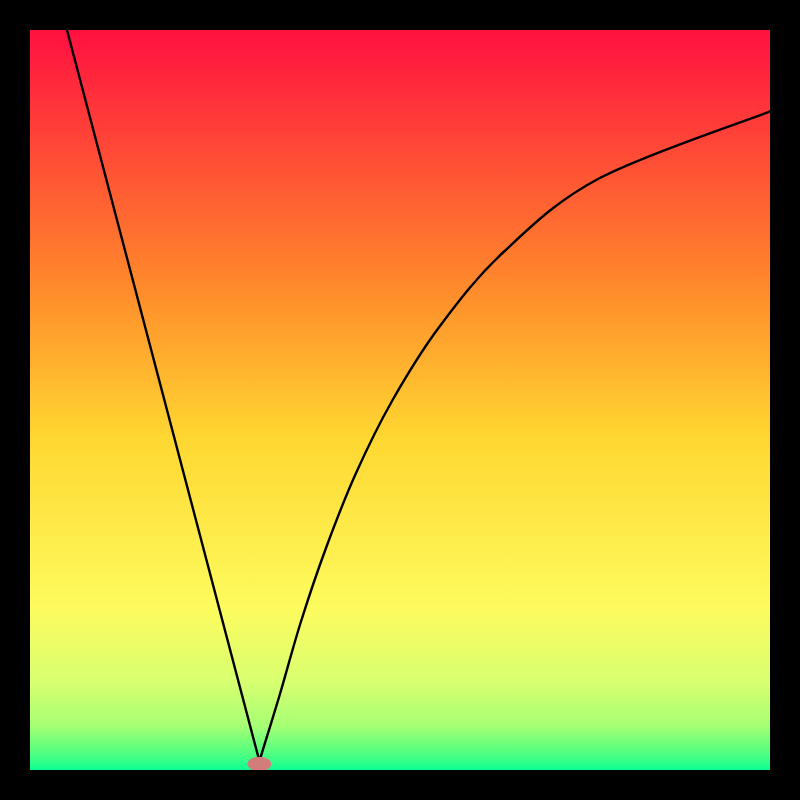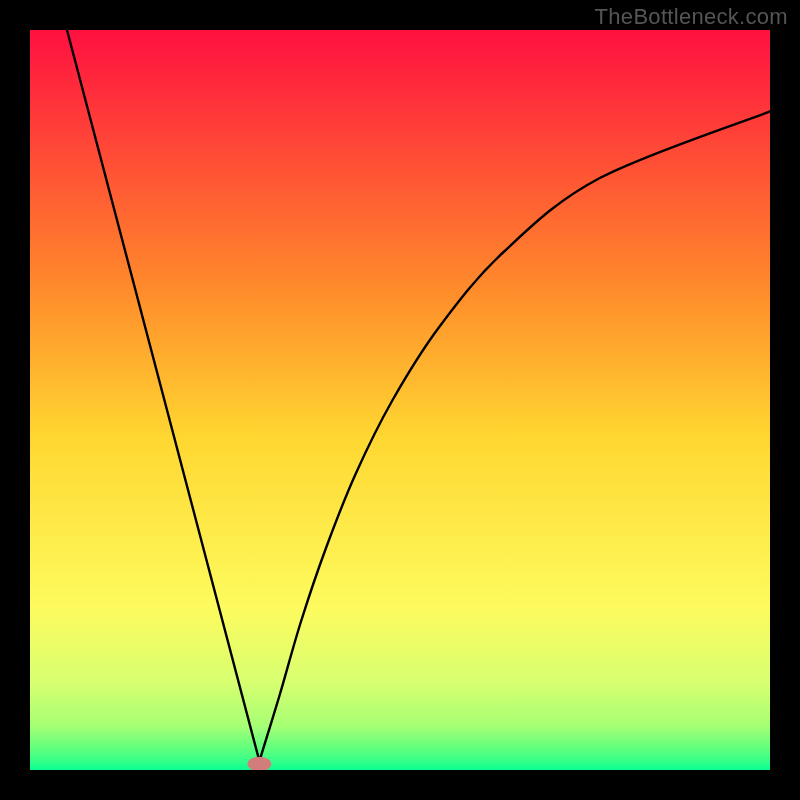--- a/index.html
+++ b/index.html
@@ -33,21 +33,20 @@
     top: 30px;
     width: 740px;
     height: 740px;
   }
   svg { display: block; }
 </style>
 </head>
 <body>
 
 <div class="outer">
-  <div class="watermark">TheBottleneck.com</div>
   <div class="plot">
     <svg id="chart-svg" width="740" height="740" viewBox="0 0 740 740">
       <defs>
         <linearGradient id="bg-grad" x1="0" y1="0" x2="0" y2="1">
             <stop offset="0%" stop-color="#ff1040"></stop>
             <stop offset="35%" stop-color="#ff8b2b"></stop>
             <stop offset="55.00000000000001%" stop-color="#ffd731"></stop>
             <stop offset="78%" stop-color="#fdfb5e"></stop>
             <stop offset="88%" stop-color="#d8ff70"></stop>
             <stop offset="94%" stop-color="#a7ff74"></stop>

